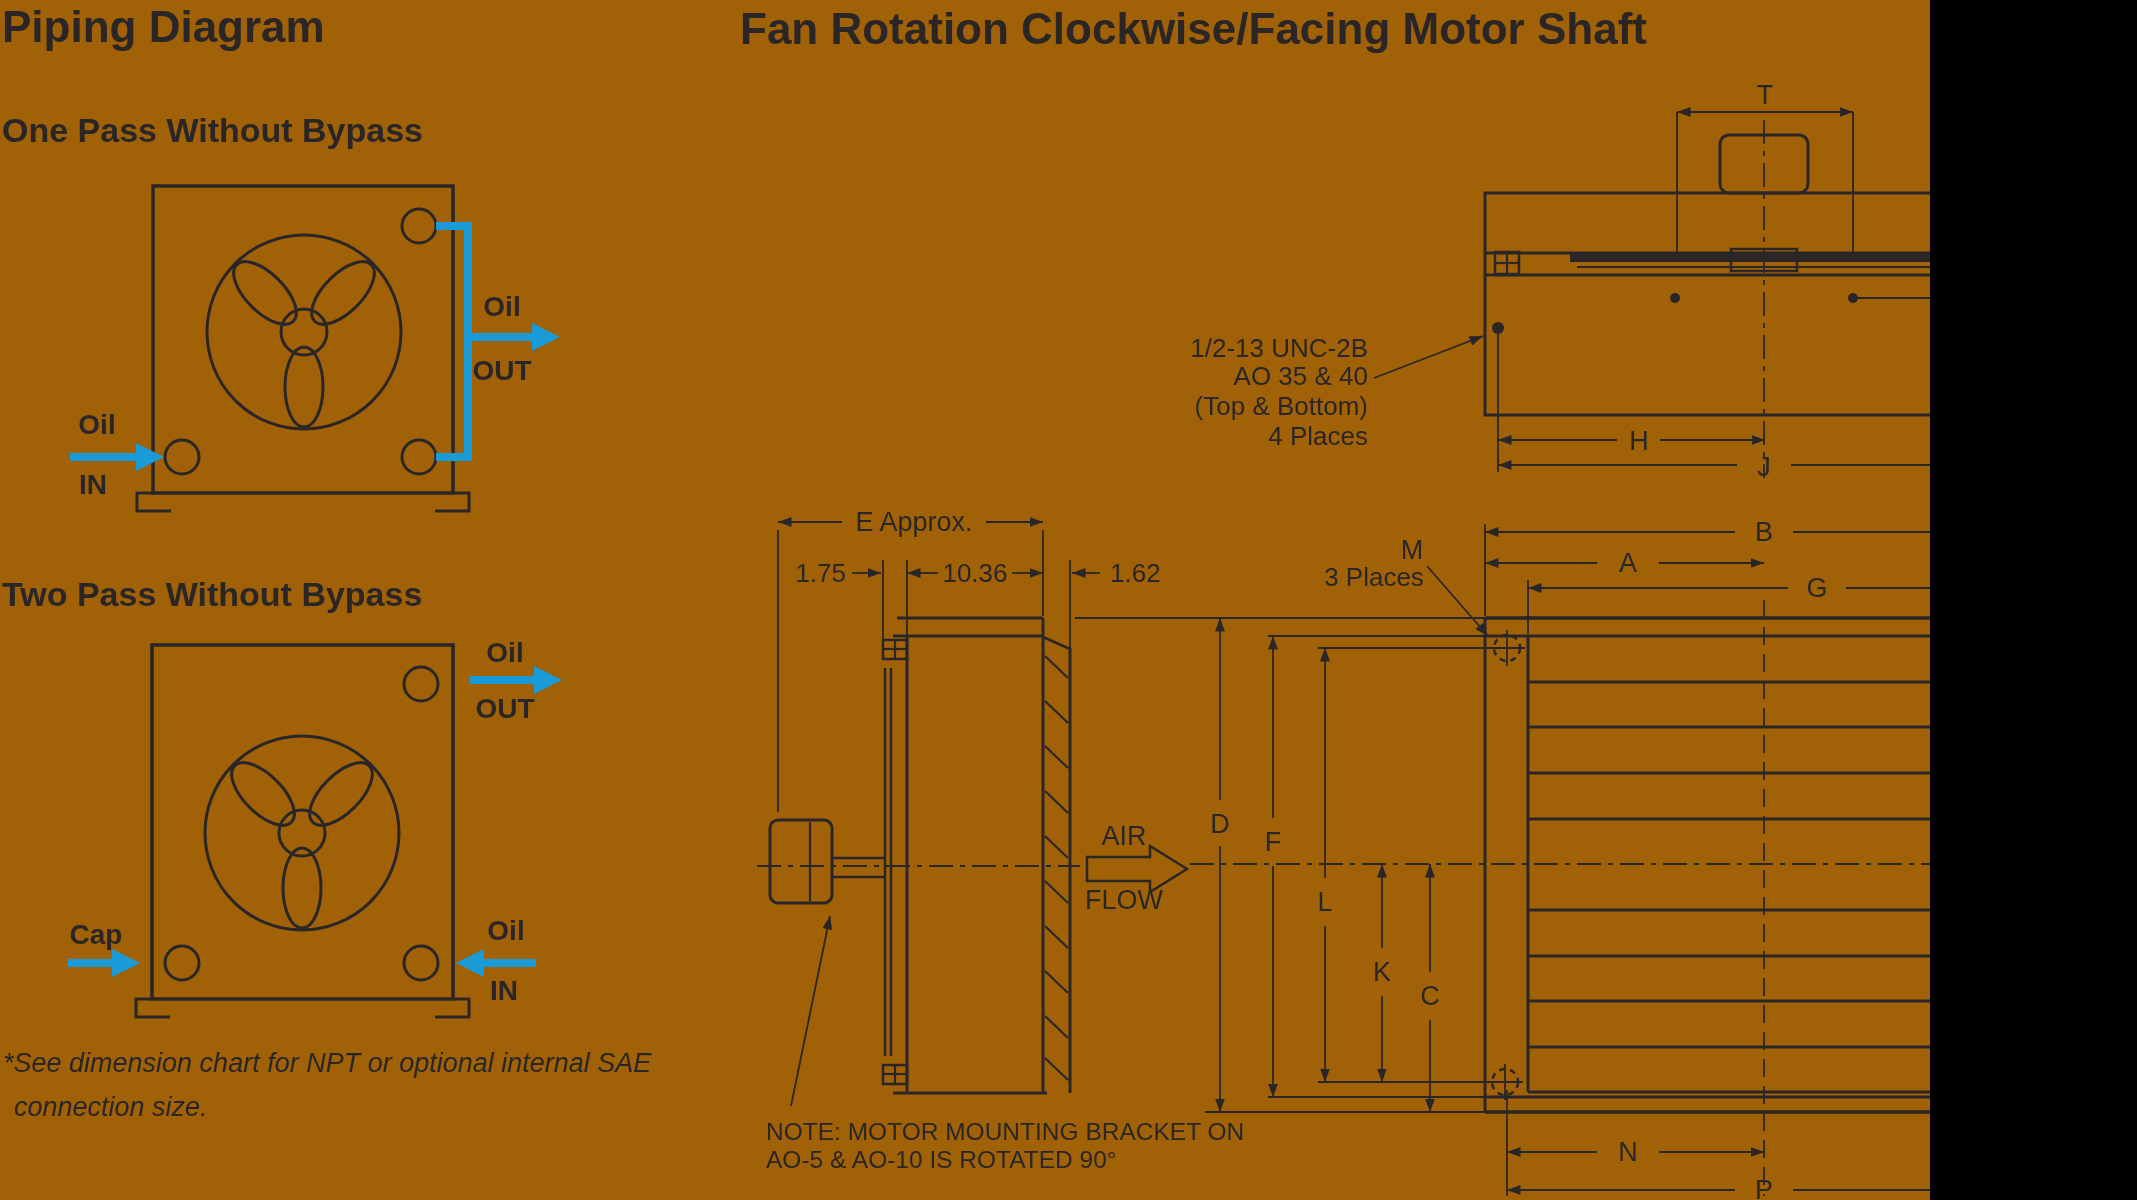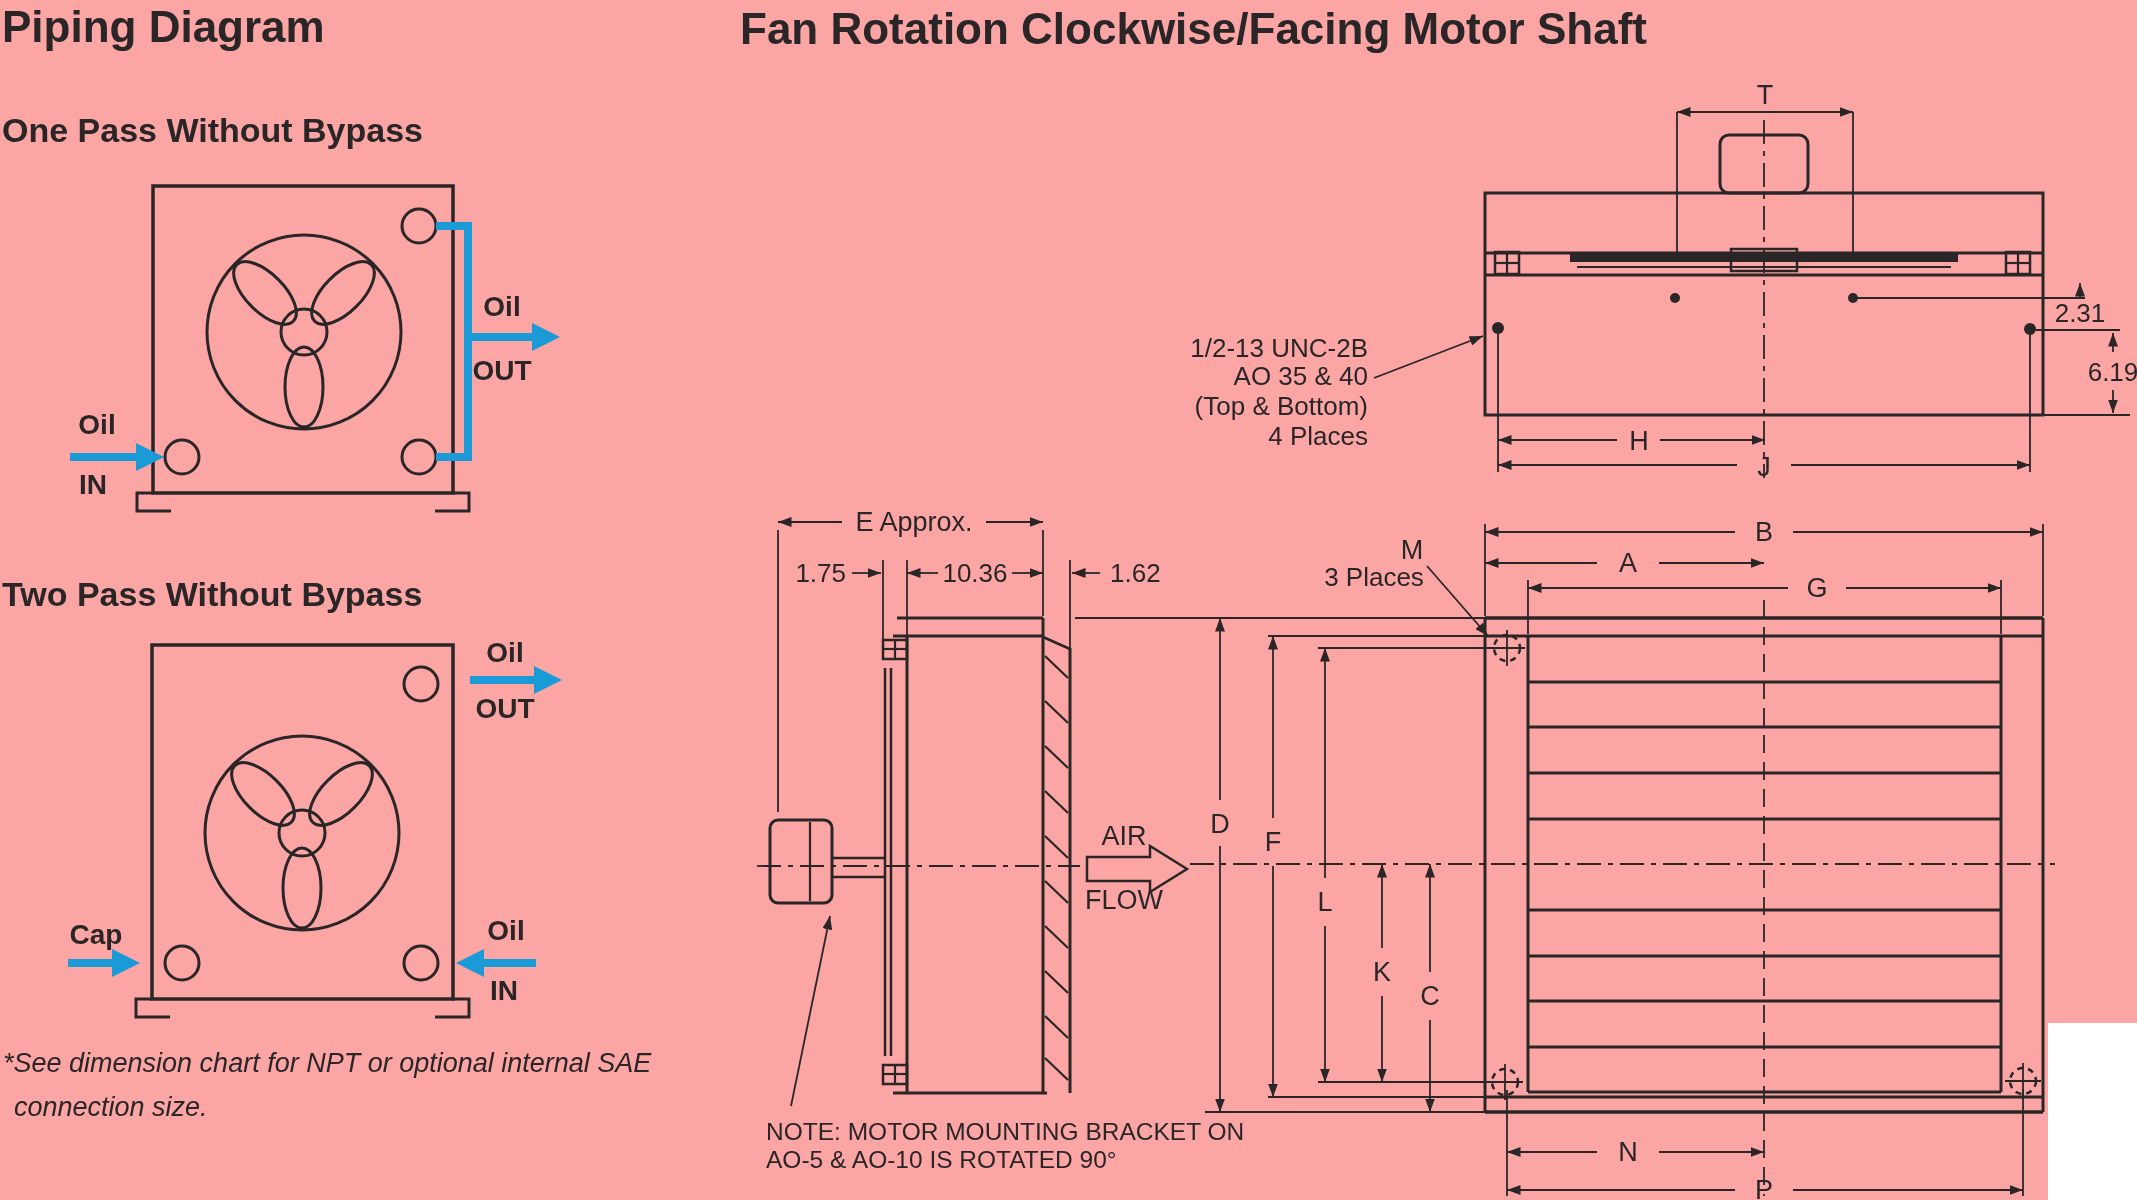--- a/index.html
+++ b/index.html
@@ -1,16 +1,16 @@
 <!DOCTYPE html>
 <html><head>
 <meta charset="utf-8">
 <style>
   html,body{margin:0;padding:0;background:#000;}
-  #stage{position:relative;width:2137px;height:1200px;background:#fca5a5;overflow:hidden;}
+  #stage{position:relative;width:1930px;height:1200px;background:#a16207;overflow:hidden;}
   svg{display:block;}
   svg text{font-family:"Liberation Sans",sans-serif;fill:#2a2627;}
   .ttl{font-size:44px;font-weight:bold;}
   .sub{font-size:34px;font-weight:bold;}
   .lbl{font-size:28px;font-weight:bold;}
   .dim{font-size:27px;}
   .dim2{font-size:26px;}
   .note{font-size:24.5px;}
   .foot{font-size:27px;font-style:italic;}
   .mid{text-anchor:middle;}

